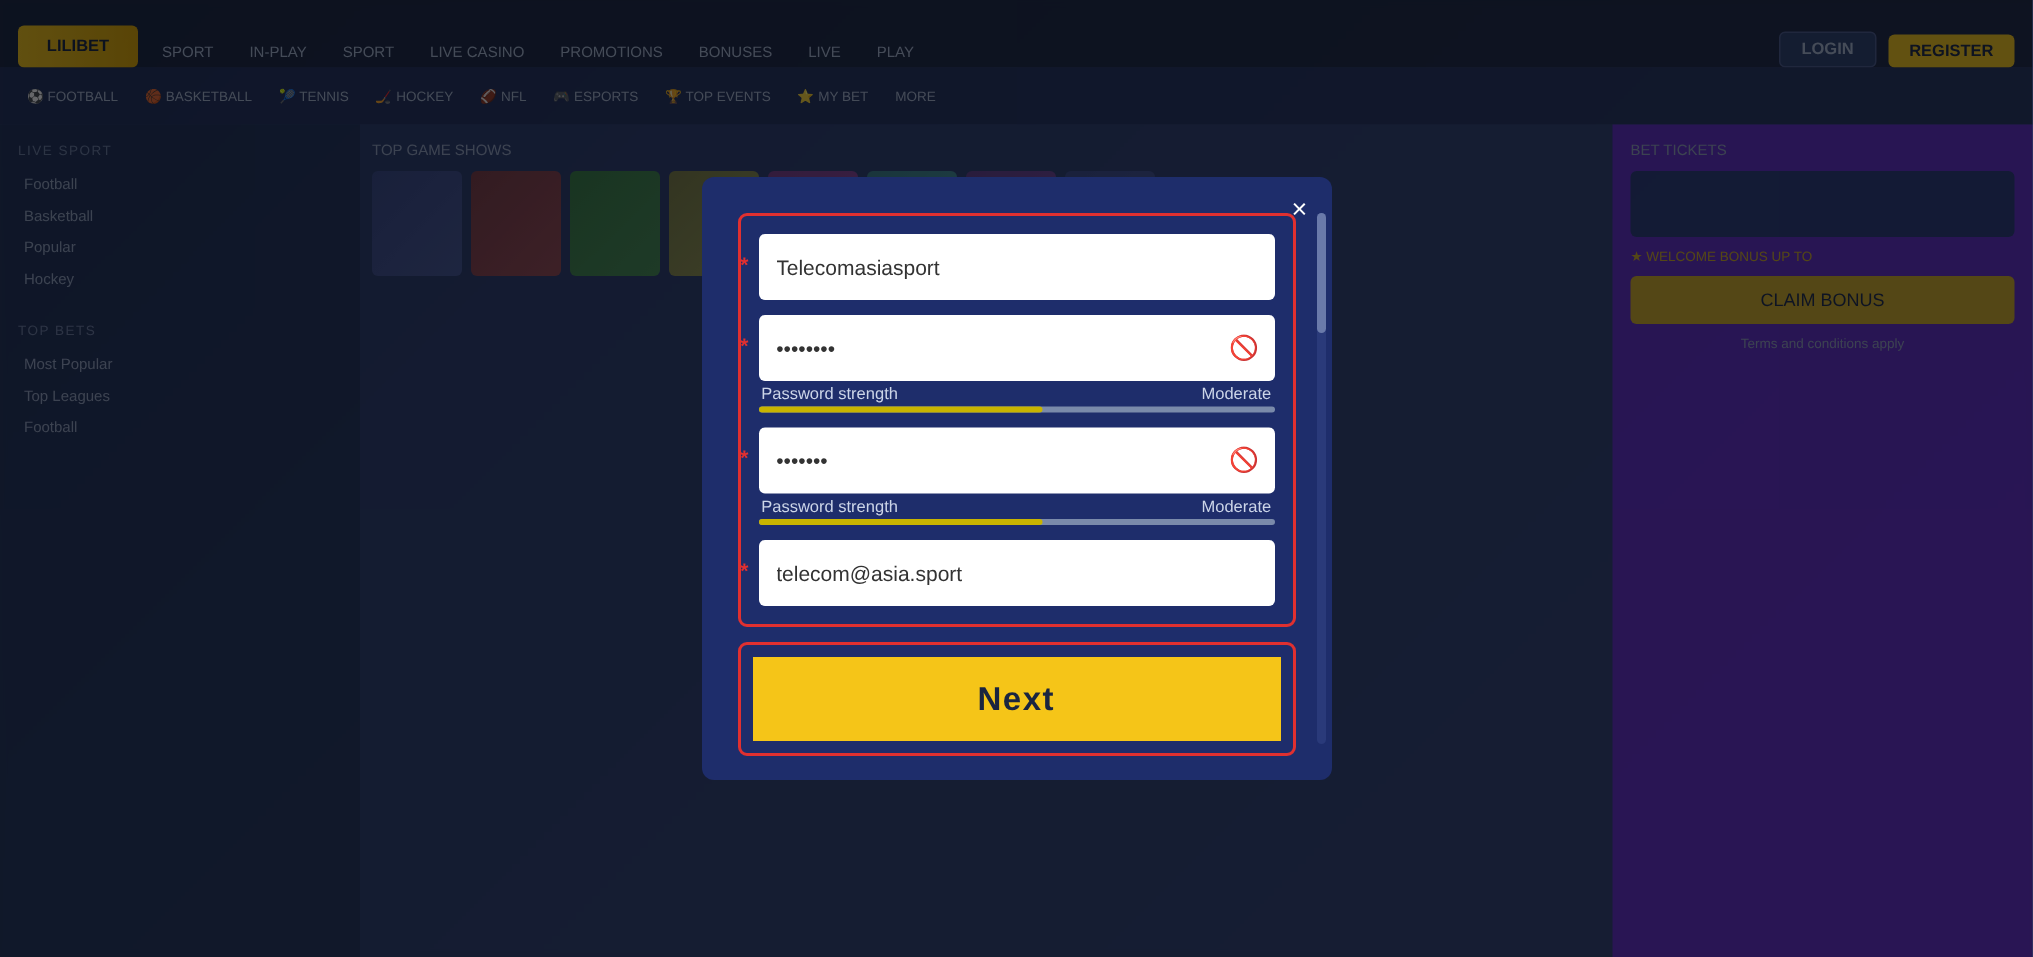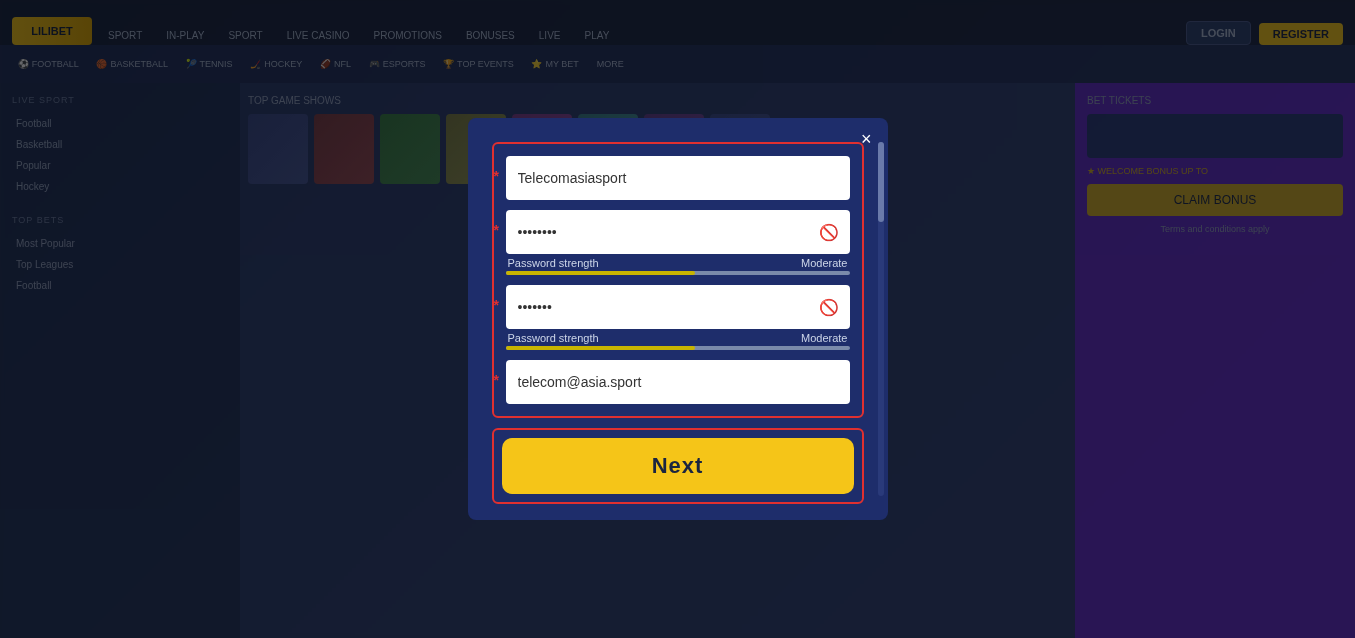--- a/index.html
+++ b/index.html
@@ -296,21 +296,21 @@
       margin-top: 10px;
       padding: 8px;
       background: transparent;
     }
 
     .next-btn {
       width: 100%;
       height: 56px;
       background: #f5c518;
       border: none;
-      border-radius: 10px;
+      border-radius: 0;
       font-size: 22px;
       font-weight: 900;
       color: #1a2540;
       cursor: pointer;
       letter-spacing: 1px;
     }
 
     
     .modal-scrollbar {
       position: absolute;

